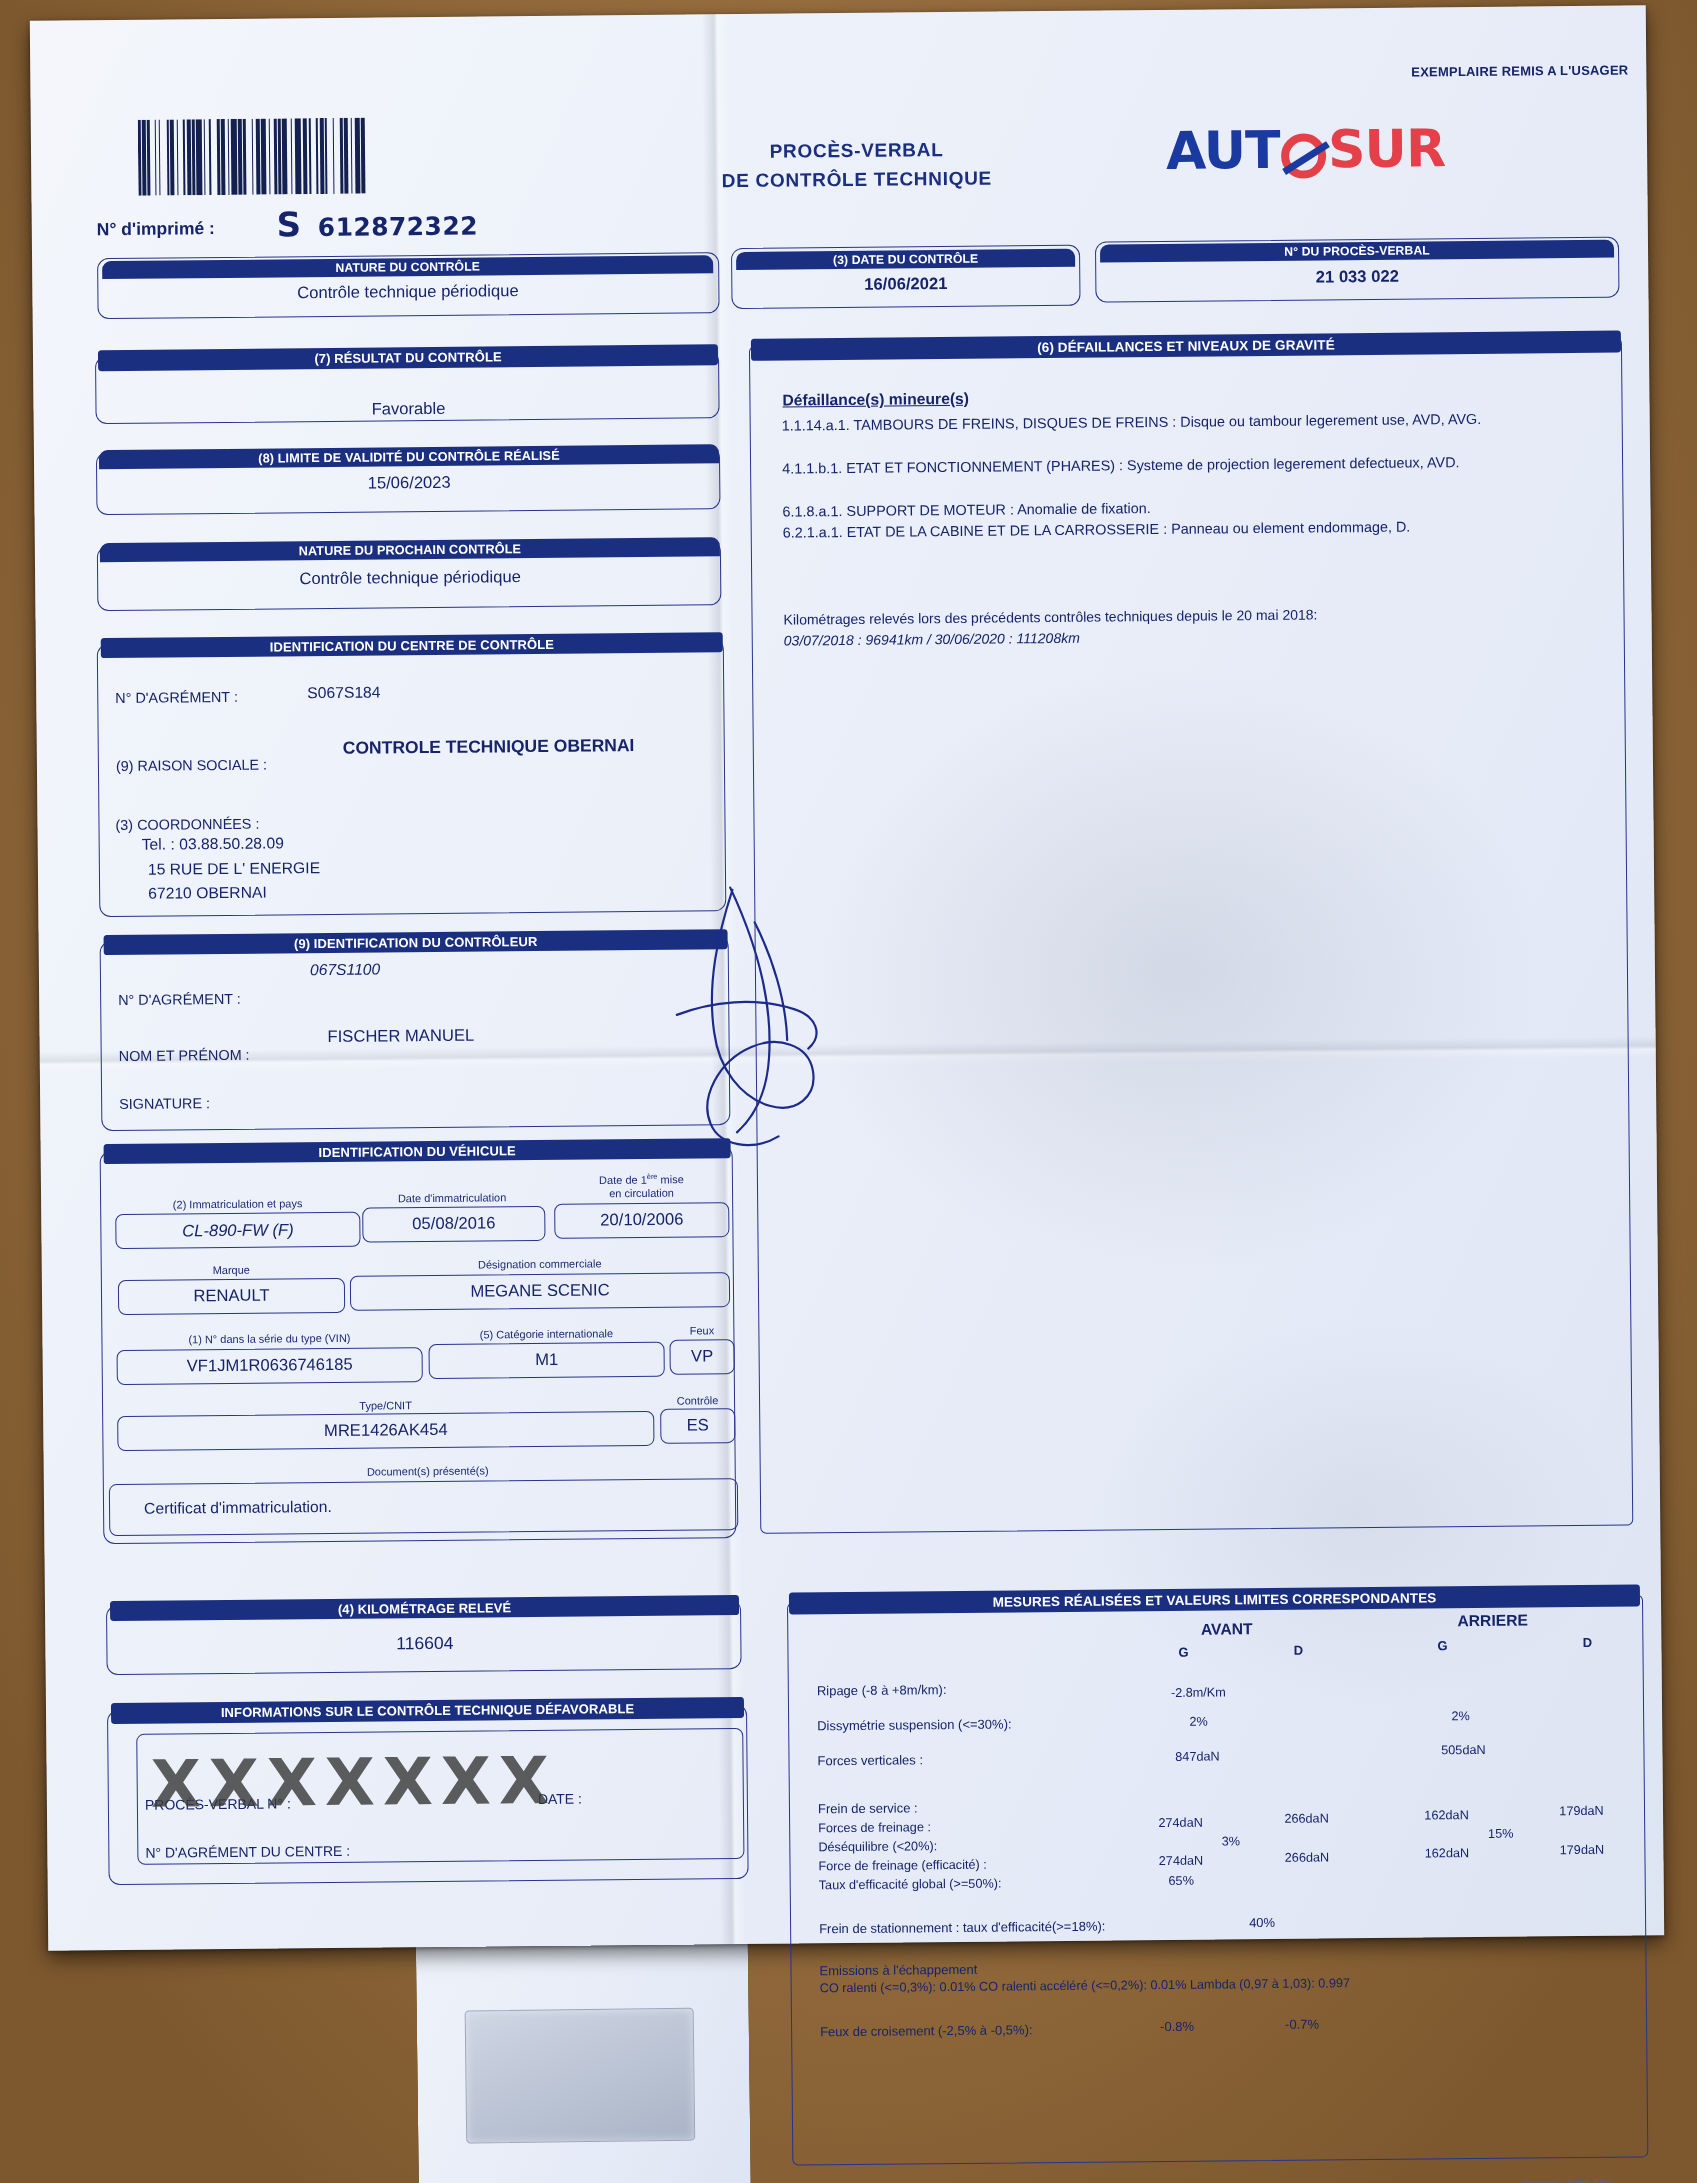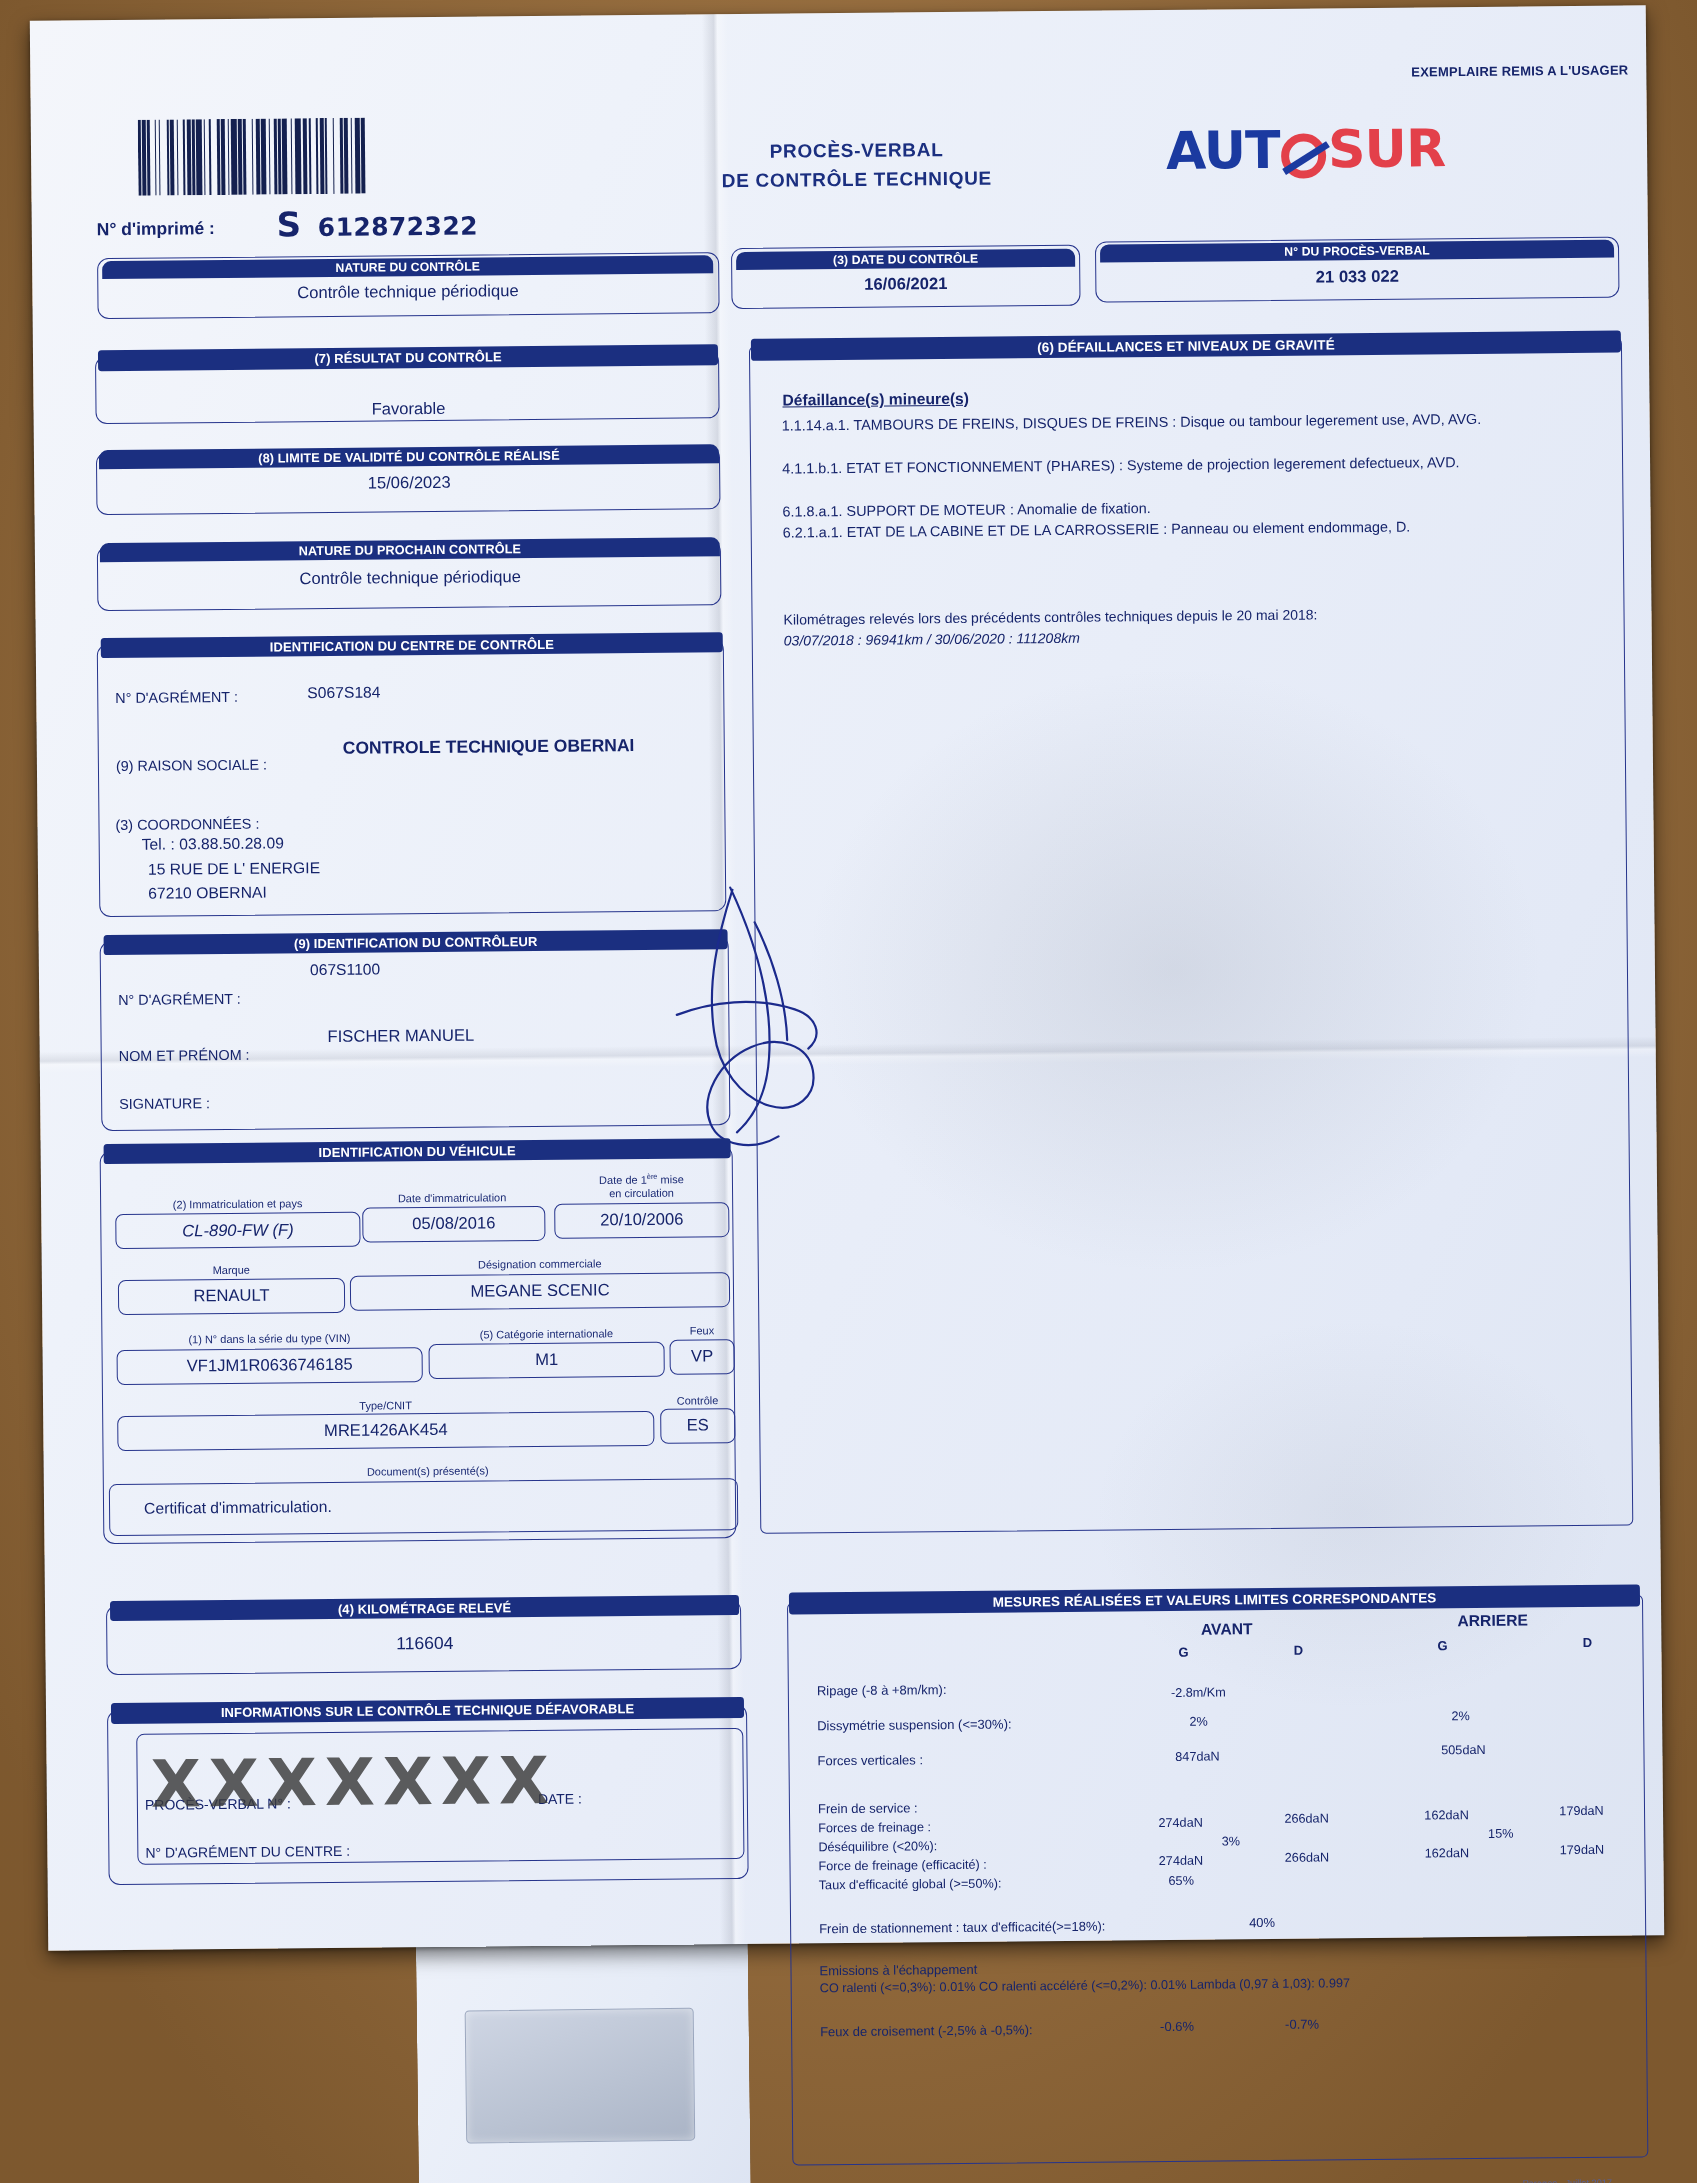--- a/index.html
+++ b/index.html
@@ -342,21 +342,21 @@
     <div class="blk" style="left:79px;top:738px;font-size:14.4px;">(9) RAISON SOCIALE :</div>
     <div class="blk" style="left:306px;top:720px;font-size:17.5px;font-weight:bold;">CONTROLE TECHNIQUE OBERNAI</div>
     <div class="blk" style="left:78px;top:797px;font-size:14.4px;">(3) COORDONNÉES :</div>
     <div class="blk" style="left:104px;top:816px;font-size:15.7px;">Tel. :   03.88.50.28.09</div>
     <div class="blk" style="left:110px;top:841px;font-size:15.7px;">15 RUE DE L' ENERGIE</div>
     <div class="blk" style="left:110px;top:865px;font-size:15.7px;">67210      OBERNAI</div>
 
     <div class="blk rbox" style="left:61px;top:921px;width:629px;height:190px;"></div>
     <div class="blk hdr-bar" style="left:65px;top:915px;width:624px;height:20px;border-radius:3.5px;font-size:13px;">(9) IDENTIFICATION DU CONTRÔLEUR</div>
     <div class="blk" style="left:79px;top:972px;font-size:14.4px;">N° D'AGRÉMENT :</div>
-    <div class="blk" style="left:271px;top:943px;font-size:15.7px;">067S1100</div>
+    <div class="blk" style="left:271px;top:943px;font-size:15.7px;font-style:italic;">067S1100</div>
     <div class="blk" style="left:79px;top:1028px;font-size:14.4px;">NOM ET PRÉNOM :</div>
     <div class="blk" style="left:288px;top:1009px;font-size:16.6px;">FISCHER MANUEL</div>
     <div class="blk" style="left:79px;top:1076px;font-size:14.4px;">SIGNATURE :</div>
 
     <svg class="sig-svg" style="left:585px;top:856px;width:306px;height:306px;" viewBox="0 0 700 700">
       <g fill="none" stroke="#1b2a8c" stroke-width="5" stroke-linecap="round">
         <path d="M245 40 C 300 160, 340 300, 330 430 C 325 500, 300 560, 255 600"></path>
         <path d="M250 45 C 215 150, 190 260, 205 370 C 215 455, 265 520, 330 540 C 390 558, 440 520, 430 460 C 420 400, 350 380, 290 405 C 215 436, 170 520, 195 580 C 215 630, 290 645, 350 610"></path>
         <path d="M120 330 C 200 300, 300 290, 390 320 C 440 337, 455 380, 420 410"></path>
         <path d="M300 120 C 340 200, 370 300, 372 390"></path>
@@ -480,21 +480,21 @@
     <div class="blk" style="left:771px;top:1865px;font-size:12.7px;">Taux d'efficacité global  (&gt;=50%):</div>
     <div class="blk ctr" style="left:1079px;top:1864px;width:109px;font-size:12.7px;">65%</div>
 
     <div class="blk" style="left:771px;top:1908px;font-size:13px;">Frein de stationnement :  taux d'efficacité(&gt;=18%):</div>
     <div class="blk" style="left:1201px;top:1906px;font-size:13px;">40%</div>
 
     <div class="blk" style="left:771px;top:1950px;font-size:13px;">Emissions à l'échappement</div>
     <div class="blk" style="left:771px;top:1968px;font-size:12.7px;">CO ralenti (&lt;=0,3%): 0.01%   CO ralenti accéléré (&lt;=0,2%): 0.01%   Lambda (0,97 à 1,03): 0.997</div>
 
     <div class="blk" style="left:771px;top:2011px;font-size:13px;">Feux de croisement  (-2,5% à -0,5%):</div>
-    <div class="blk" style="left:1111px;top:2009px;font-size:13px;">-0.6%</div>
+    <div class="blk" style="left:1111px;top:2009px;font-size:13px;">-0.8%</div>
     <div class="blk" style="left:1236px;top:2008px;font-size:13px;">-0.7%</div>
 
     <div class="blk" style="left:1472px;top:2172px;font-size:9.2px;color:#55619d;">Paragon - Juillet 2017</div>
 
   </div>
 </div>
 </div>
 
 
 </body></html>

